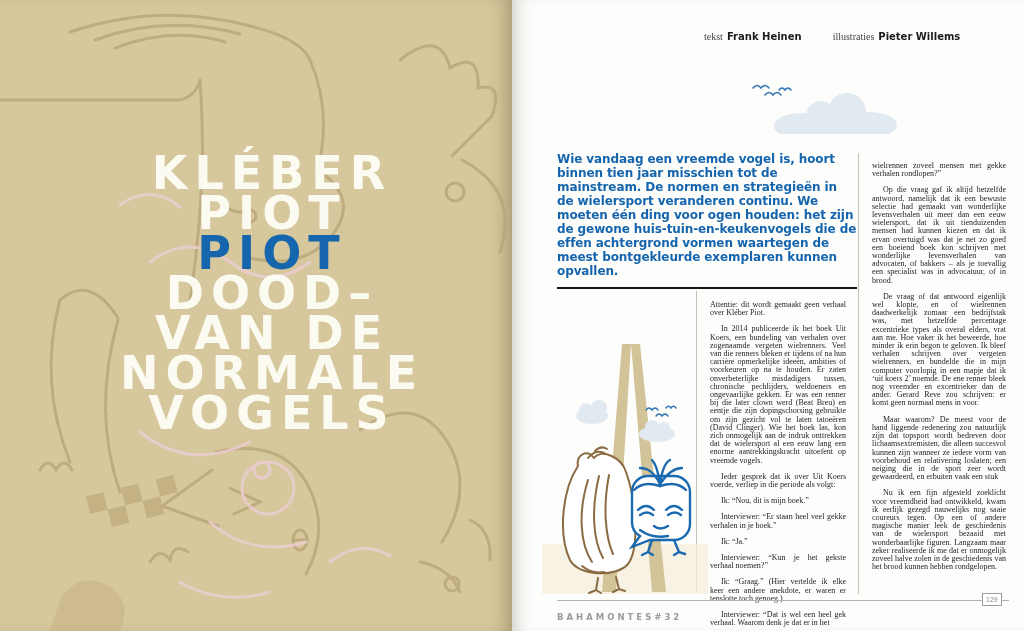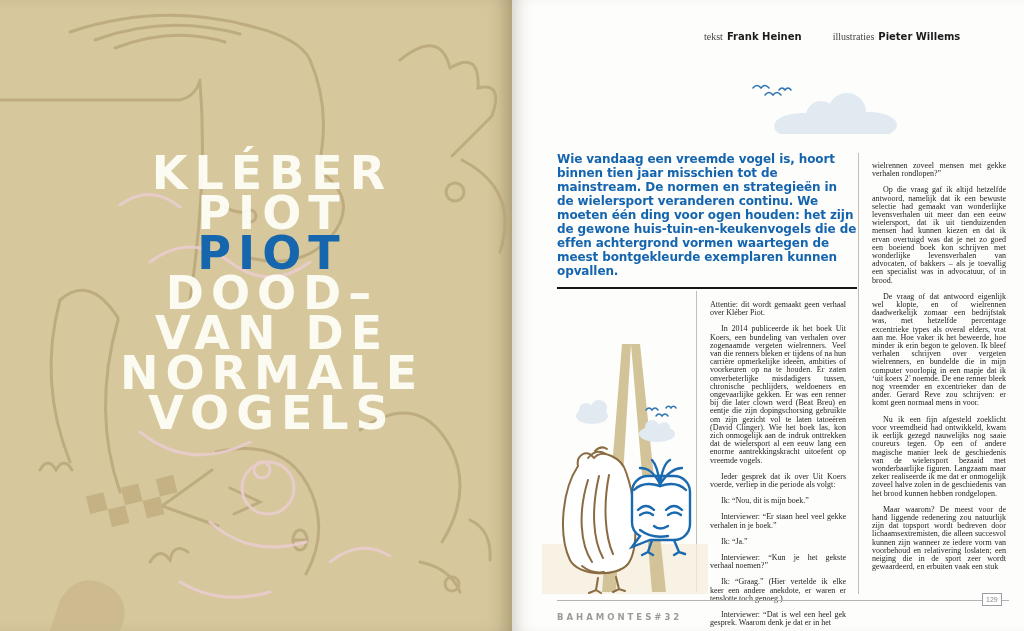--- a/index.html
+++ b/index.html
@@ -196,29 +196,29 @@
 
     <div class="col col1">
       <p>Attentie: dit wordt gemaakt geen verhaal over Kléber Piot.</p>
       <p>In 2014 publiceerde ik het boek Uit Koers, een bundeling van verhalen over zogenaamde vergeten wielrenners. Veel van die renners bleken er tijdens of na hun carrière opmerkelijke ideeën, ambities of voorkeuren op na te houden. Er zaten onverbeterlijke misdadigers tussen, chronische pechlijders, weldoeners en ongevaarlijke gekken. Er was een renner bij die later clown werd (Beat Breu) en eentje die zijn dopingschorsing gebruikte om zijn gezicht vol te laten tatoeëren (David Clinger). Wie het boek las, kon zich onmogelijk aan de indruk onttrekken dat de wielersport al een eeuw lang een enorme aantrekkingskracht uitoefent op vreemde vogels.</p>
       <p>Ieder gesprek dat ik over Uit Koers voerde, verliep in die periode als volgt:</p>
       <p>Ik: “Nou, dit is mijn boek.”</p>
       <p>Interviewer: “Er staan heel veel gekke verhalen in je boek.”</p>
       <p>Ik: “Ja.”</p>
       <p>Interviewer: “Kun je het gekste verhaal noemen?”</p>
       <p>Ik: “Graag.” (Hier vertelde ik elke keer een andere anekdote, er waren er tenslotte toch genoeg.)</p>
-      <p>Interviewer: “Dat is wel een heel gek gesprek. Waarom denk je dat er in het</p>
+      <p>Interviewer: “Dat is wel een heel gek verhaal. Waarom denk je dat er in het</p>
     </div>
 
     <div class="col col2">
       <p>wielrennen zoveel mensen met gekke verhalen rondlopen?”</p>
       <p>Op die vraag gaf ik altijd hetzelfde antwoord, namelijk dat ik een bewuste selectie had gemaakt van wonderlijke levensverhalen uit meer dan een eeuw wielersport, dat ik uit tienduizenden mensen had kunnen kiezen en dat ik ervan overtuigd was dat je net zo goed een boeiend boek kon schrijven met wonderlijke levensverhalen van advocaten, of bakkers – als je toevallig een specialist was in advocatuur, of in brood.</p>
       <p>De vraag of dat antwoord eigenlijk wel klopte, en of wielrennen daadwerkelijk zomaar een bedrijfstak was, met hetzelfde percentage excentrieke types als overal elders, vrat aan me. Hoe vaker ik het beweerde, hoe minder ik erin begon te geloven. Ik bleef verhalen schrijven over vergeten wielrenners, en bundelde die in mijn computer voorlopig in een mapje dat ik ‘uit koers 2’ noemde. De ene renner bleek nog vreemder en excentrieker dan de ander. Gerard Reve zou schrijven: er komt geen normaal mens in voor.</p>
+      <p>Maar waarom? De meest voor de hand liggende redenering zou natuurlijk zijn dat topsport wordt bedreven door lichaamsextremisten, die alleen succesvol kunnen zijn wanneer ze iedere vorm van voorbehoud en relativering loslaten; een neiging die in de sport zeer wordt gewaardeerd, en erbuiten vaak een stuk</p>
       <p>Nu ik een fijn afgesteld zoeklicht voor vreemdheid had ontwikkeld, kwam ik eerlijk gezegd nauwelijks nog saaie coureurs tegen. Op een of andere magische manier leek de geschiedenis van de wielersport bezaaid met wonderbaarlijke figuren. Langzaam maar zeker realiseerde ik me dat er onmogelijk zoveel halve zolen in de geschiedenis van het brood kunnen hebben rondgelopen.</p>
-      <p>Maar waarom? De meest voor de hand liggende redenering zou natuurlijk zijn dat topsport wordt bedreven door lichaamsextremisten, die alleen succesvol kunnen zijn wanneer ze iedere vorm van voorbehoud en relativering loslaten; een neiging die in de sport zeer wordt gewaardeerd, en erbuiten vaak een stuk</p>
     </div>
 
     <div class="footer-rule"></div>
     <div class="page-badge">129</div>
     <div class="footer-title">BAHAMONTES#32</div>
 
   </section>
 </div>
 
 </body></html>

